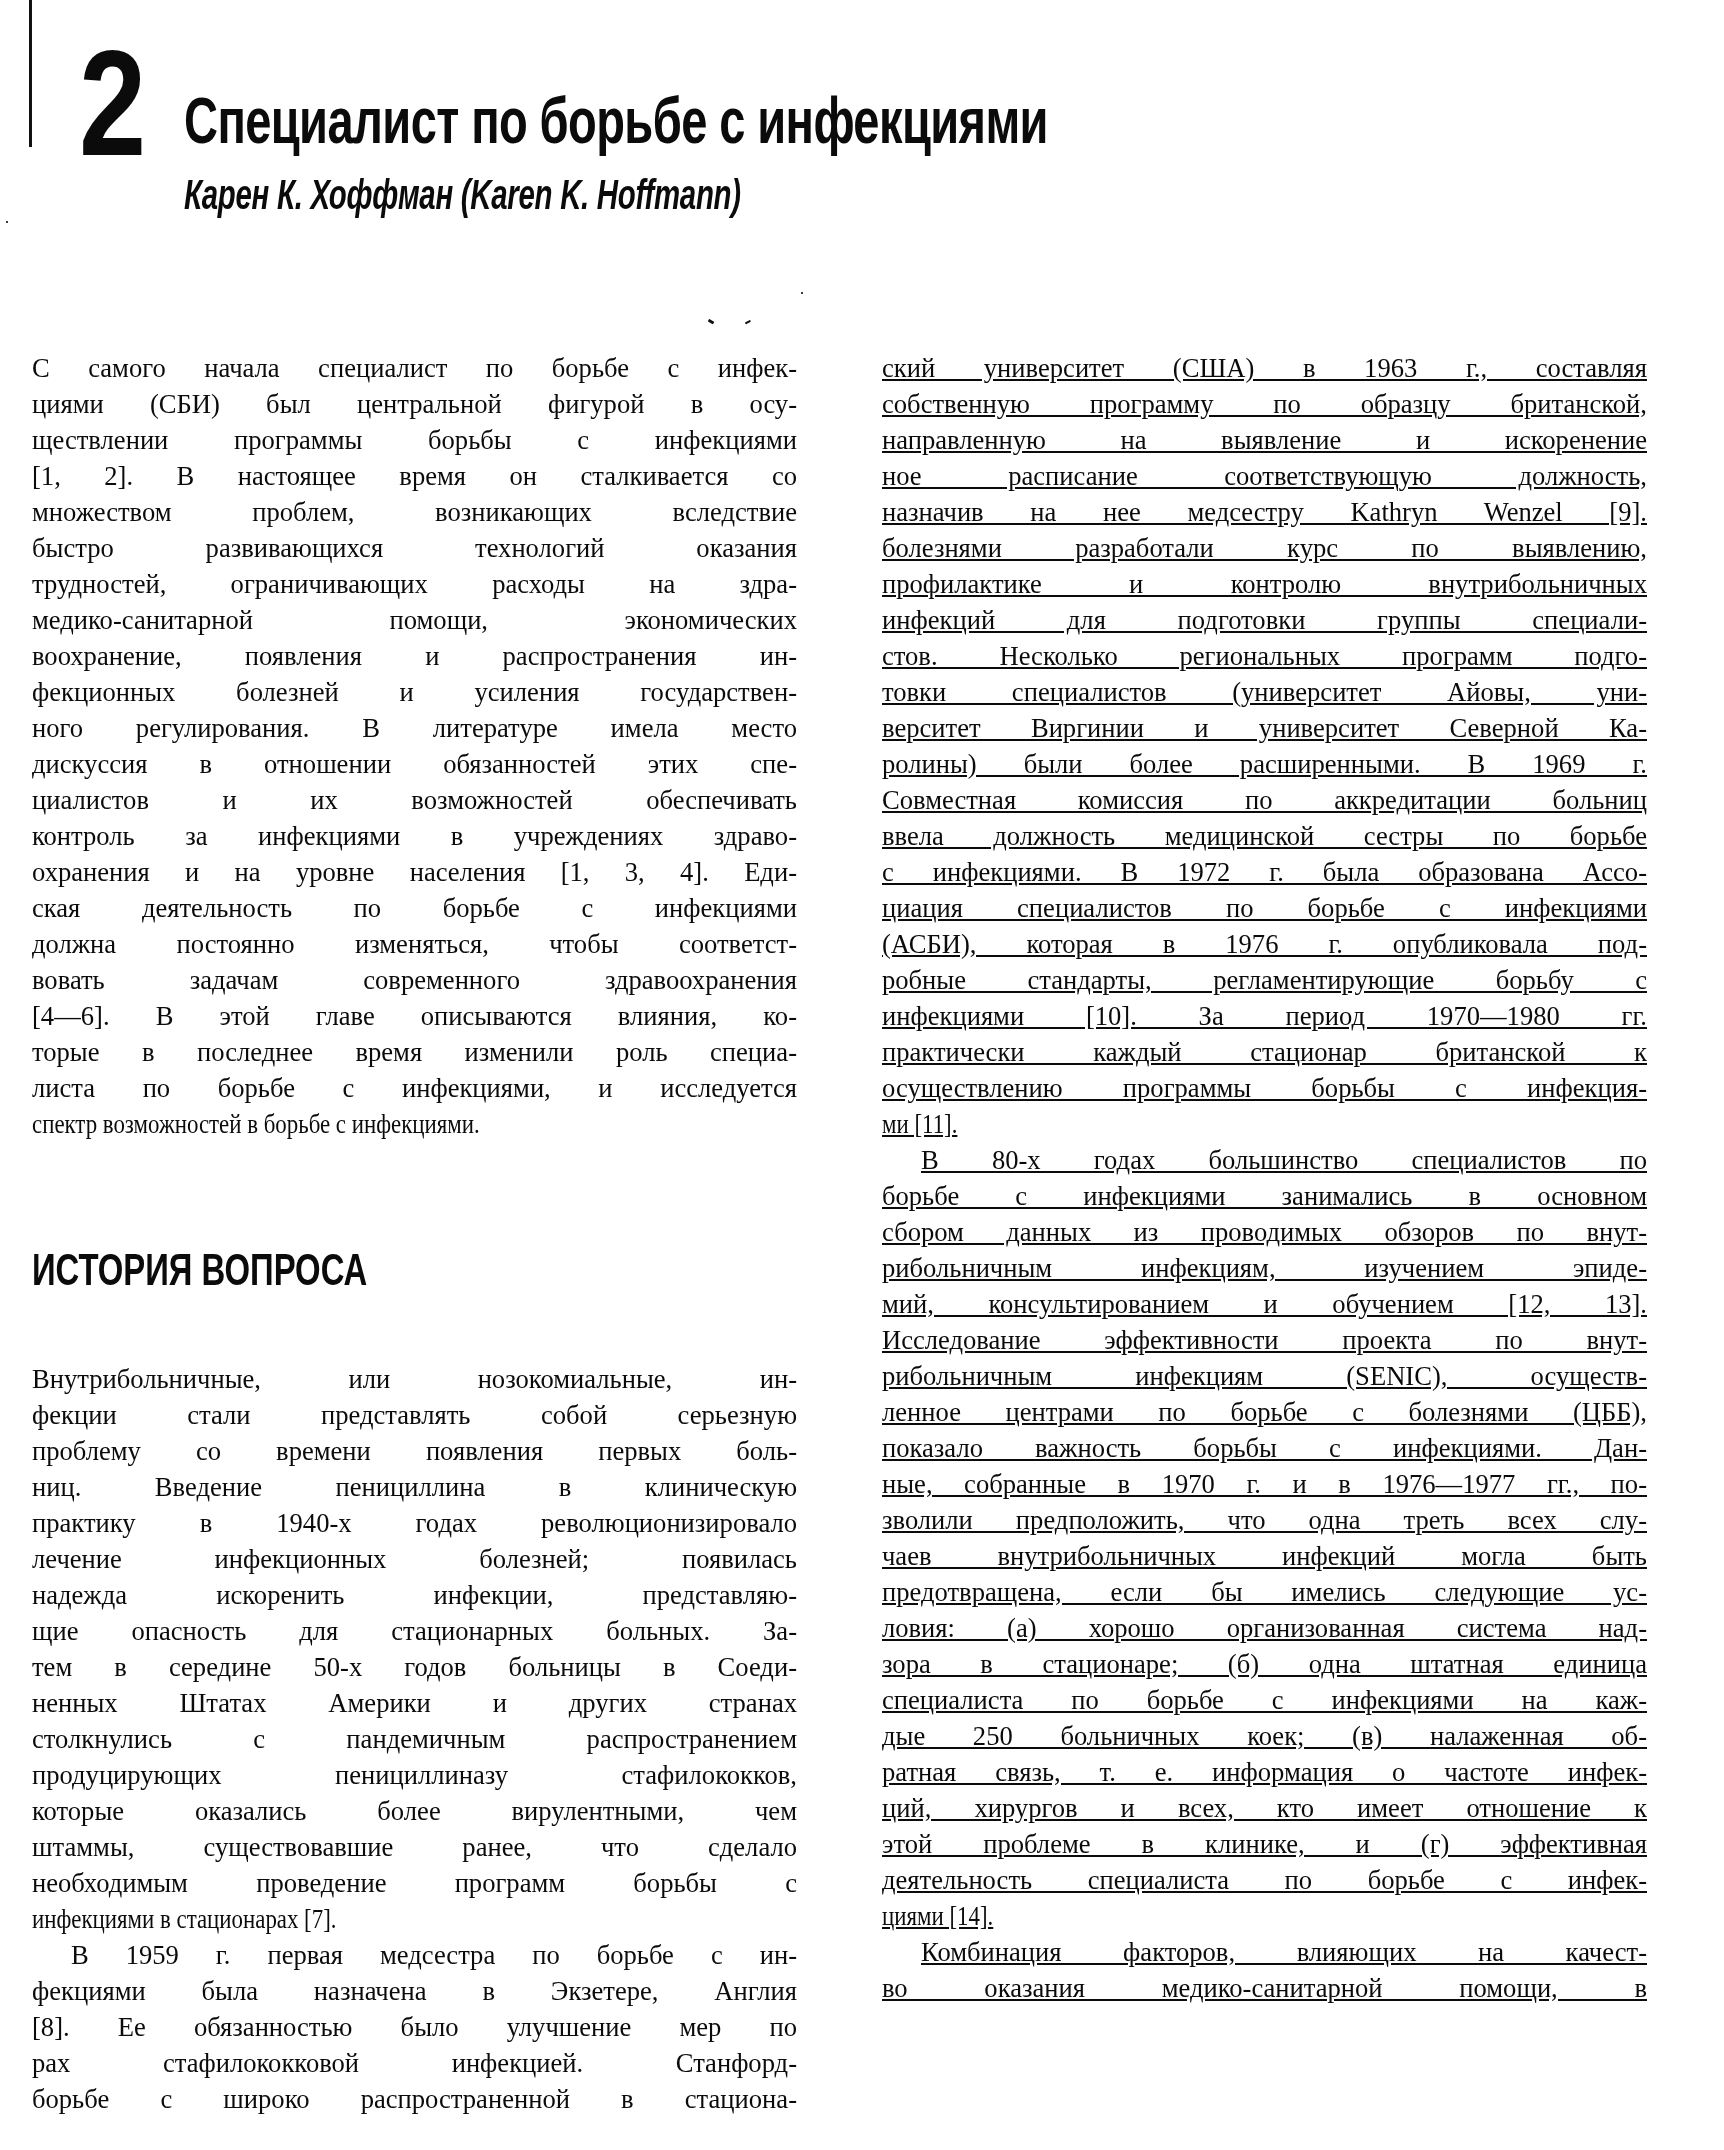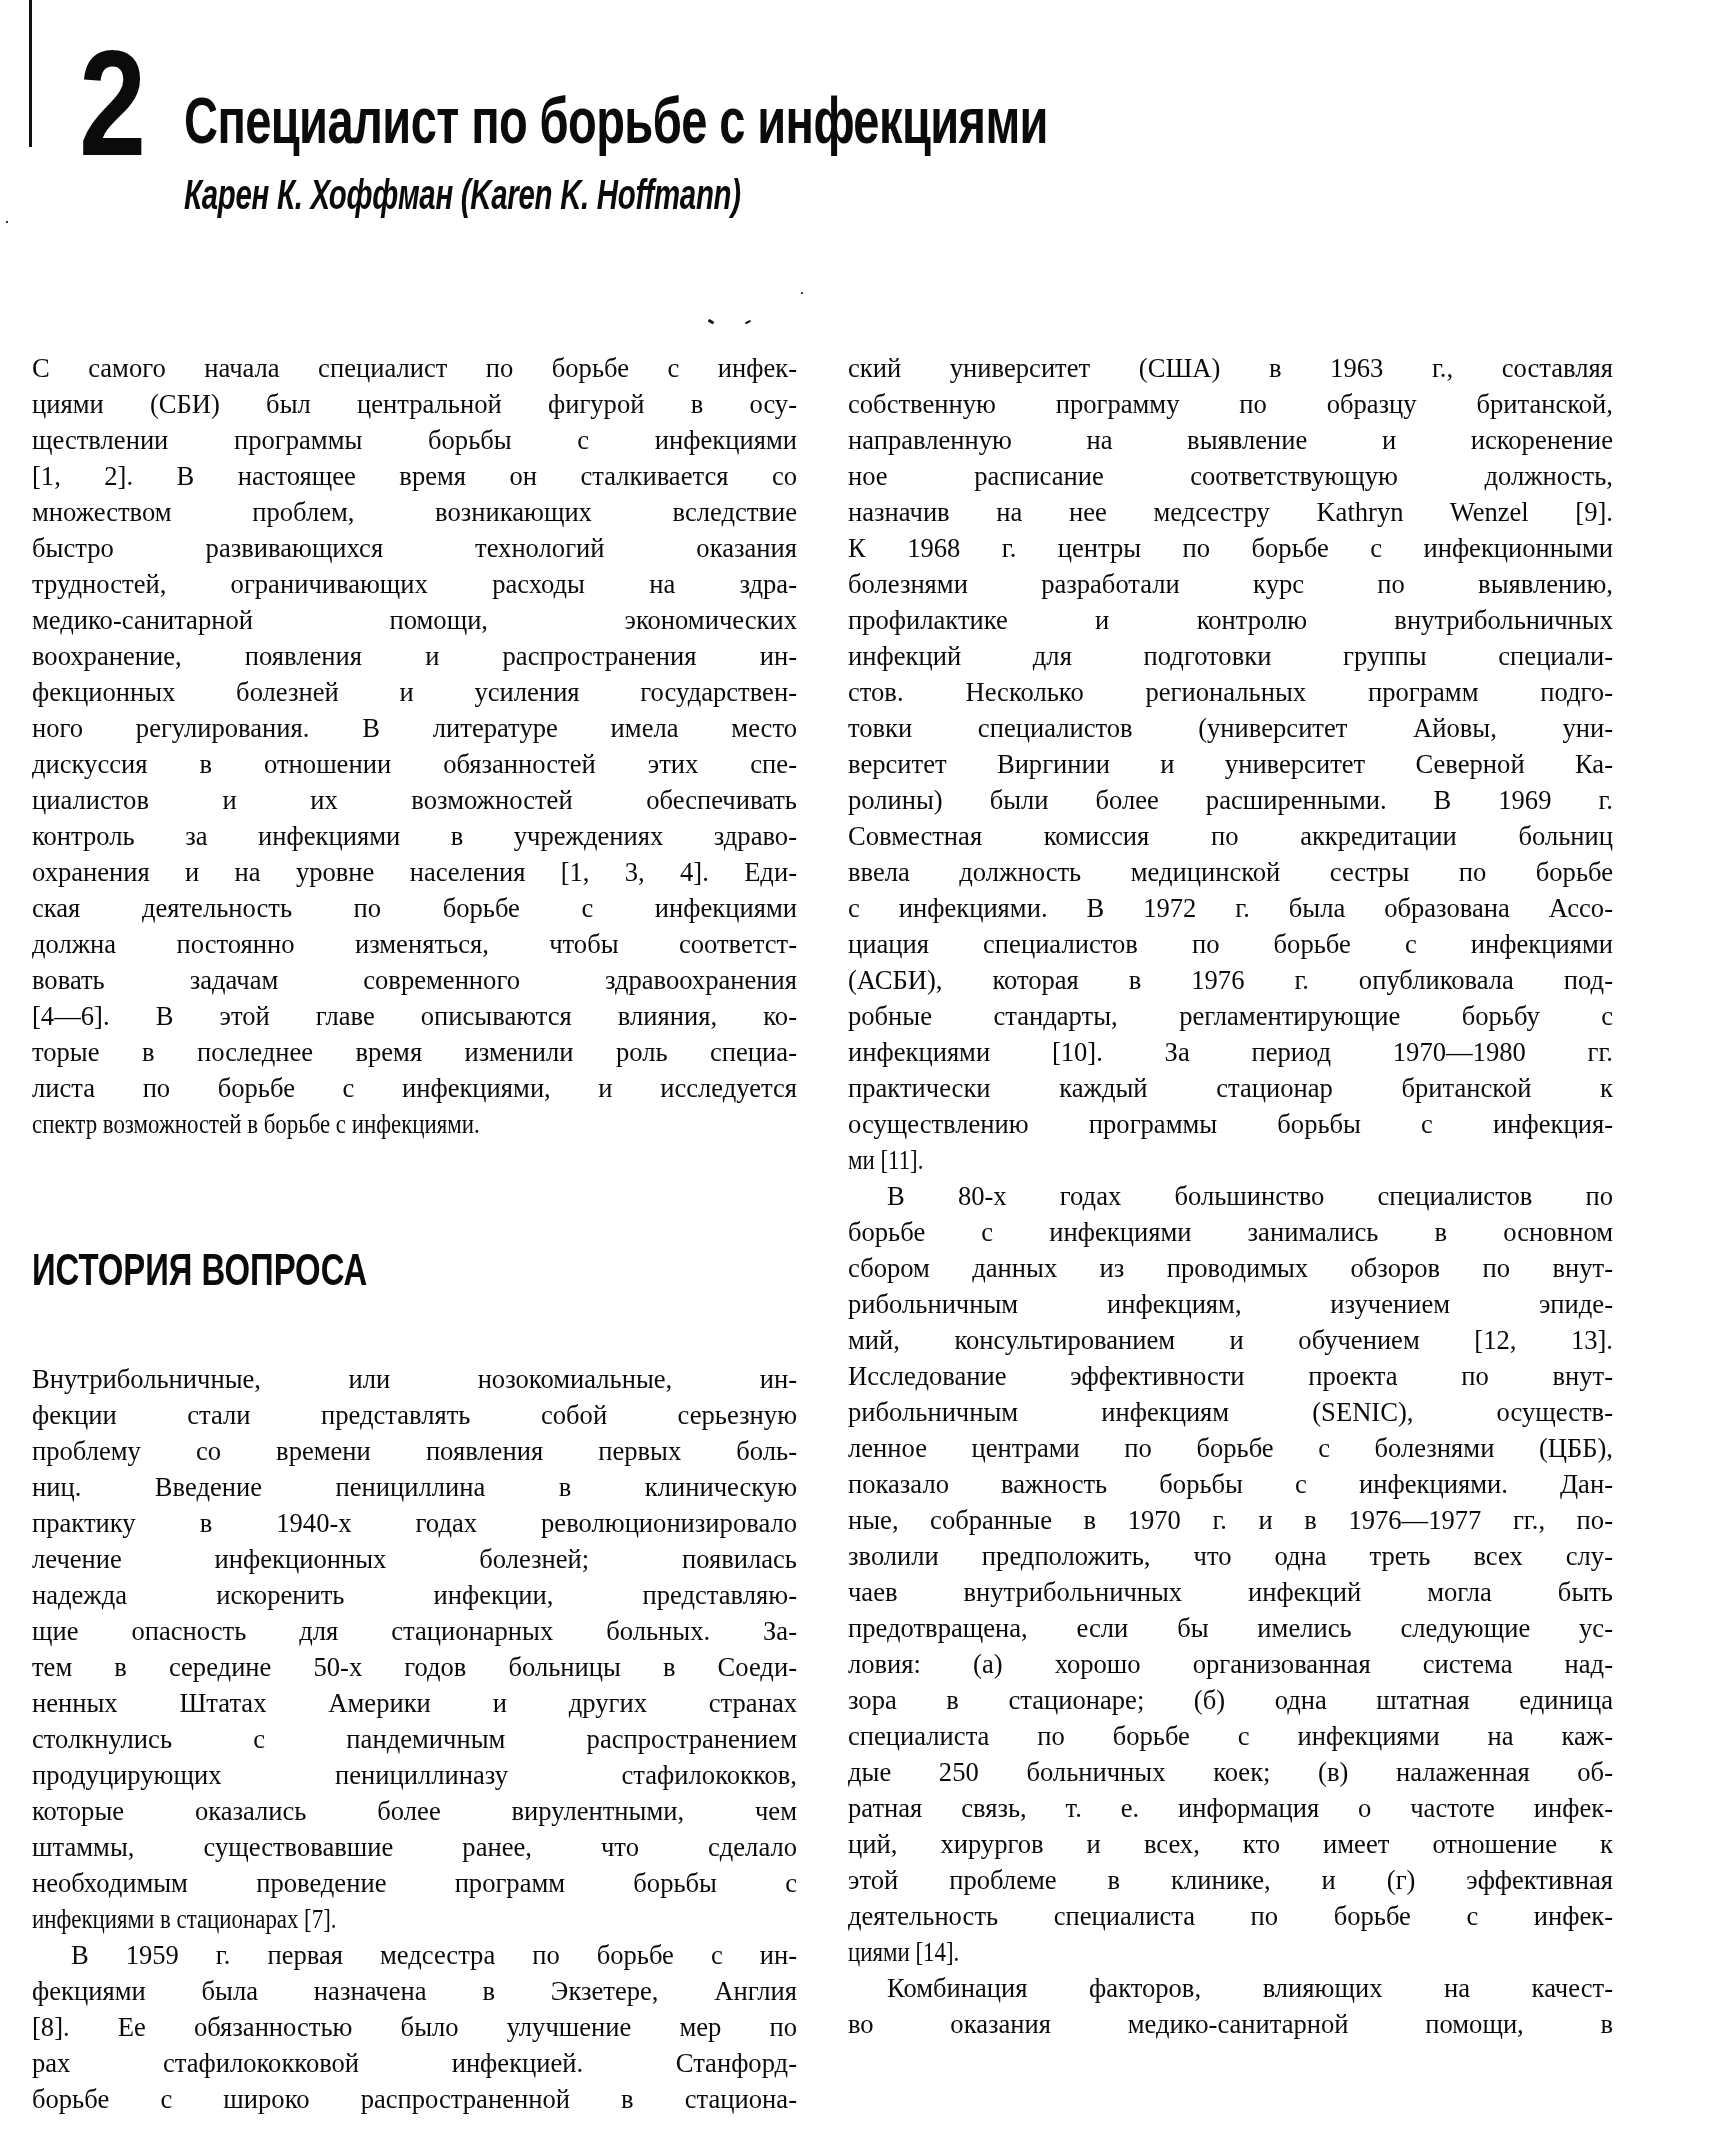--- a/index.html
+++ b/index.html
@@ -26,21 +26,21 @@
   .chapter-author {
     position: absolute; left: 184px; top: 174px;
     font-family: "Liberation Sans", sans-serif; font-weight: 700; font-style: italic;
     font-size: 42px; line-height: 42px; white-space: nowrap;
     transform: scaleX(0.70); transform-origin: left top;
     letter-spacing: -0.4px;
   }
 
   .column { position: absolute; width: 765px; }
   .col-left { left: 32px; }
-  .col-right { left: 848px; }
+  .col-right { left: 882px; text-decoration: underline; }
 
   .line {
     display: block; height: 36px; line-height: 36px;
     font-family: "Liberation Serif", serif; font-size: 26.6px;
     white-space: nowrap; overflow: visible;
     text-align: justify; text-align-last: justify;
   }
   .line.last { text-align: left; text-align-last: left; }
   .line.indent { padding-left: 39px; }
 
@@ -124,21 +124,20 @@
     </div>
   </div>
 
   <div class="column col-right" style="top:350px;">
     <div>
       <span class="line">ский университет (США) в 1963 г., составляя</span>
       <span class="line">собственную программу по образцу британской,</span>
       <span class="line">направленную на выявление и искоренение</span>
       <span class="line">ное расписание соответствующую должность,</span>
       <span class="line">назначив на нее медсестру Kathryn Wenzel [9].</span>
-      <span class="line">К 1968 г. центры по борьбе с инфекционными</span>
       <span class="line">болезнями разработали курс по выявлению,</span>
       <span class="line">профилактике и контролю внутрибольничных</span>
       <span class="line">инфекций для подготовки группы специали-</span>
       <span class="line">стов. Несколько региональных программ подго-</span>
       <span class="line">товки специалистов (университет Айовы, уни-</span>
       <span class="line">верситет Виргинии и университет Северной Ка-</span>
       <span class="line">ролины) были более расширенными. В 1969 г.</span>
       <span class="line">Совместная комиссия по аккредитации больниц</span>
       <span class="line">ввела должность медицинской сестры по борьбе</span>
       <span class="line">с инфекциями. В 1972 г. была образована Ассо-</span>

